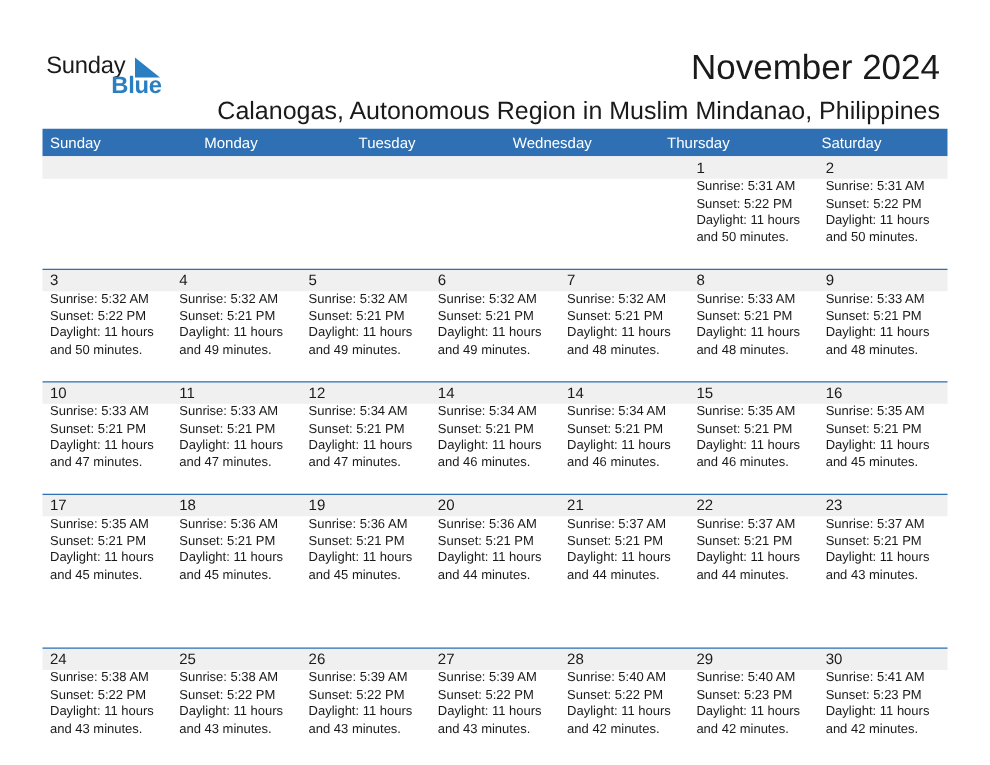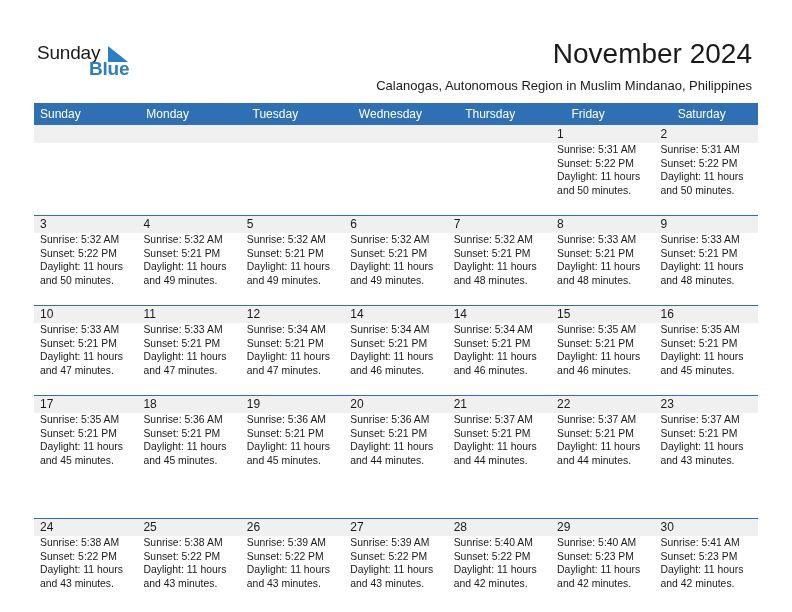--- a/index.html
+++ b/index.html
@@ -4,21 +4,21 @@
 <style>
   html, body { margin:0; padding:0; background:#ffffff; }
   body { width:792px; height:612px; position:relative; overflow:hidden;
          font-family:"Liberation Sans", sans-serif; color:#1a1a1a; }
   .logo { position:absolute; left:37px; top:42px; width:100px; height:40px; }
   .logo .general { position:absolute; left:0; top:0; font-size:19px; color:#1a1a1a; letter-spacing:-0.2px; }
   .logo .blue { position:absolute; left:52px; top:16px; font-size:19px; color:#2a7ec2; letter-spacing:-0.2px;font-weight:bold; }
   .logo .tri { position:absolute; left:71px; top:4px; width:0; height:0;
                border-left:20px solid #2a7ec2; border-top:16px solid transparent; }
   .title { position:absolute; right:40px; top:38px; font-size:28px; color:#1a1a1a; }
-  .subtitle { position:absolute; right:40px; top:78px; font-size:13px; color:#1a1a1a; }
+  .subtitle { position:absolute; right:40px; top:78px; font-size:20px; color:#1a1a1a; }
   .header-row { position:absolute; left:34px; top:103px; width:724px; height:22px;
                 background:#2e70b3; display:flex;gap:20px; }
   .header-row .hcell { width:103.43px; font-size:12px; color:#ffffff; line-height:22px; padding-left:6px; box-sizing:border-box; }
   .week { position:absolute; left:34px; width:724px; height:90px; }
   .week .band { position:absolute; left:0; top:0; width:724px; height:18px; background:#f0f0f0; }
   .week .topline { position:absolute; left:0; top:0; width:724px; height:1px; background:#2e70b3; }
   .week .cells { position:absolute; left:0; top:0; width:724px; height:90px; display:flex; }
   .cell { width:103.43px; position:relative; box-sizing:border-box; padding-left:6px; }
   .cell .num { font-size:12px; line-height:18px; height:18px; color:#1a1a1a; }
   .cell .line { font-size:10.4px; line-height:13.6px; color:#1a1a1a; white-space:nowrap; }
@@ -34,21 +34,20 @@
 
 <div class="title">November 2024</div>
 <div class="subtitle">Calanogas, Autonomous Region in Muslim Mindanao, Philippines</div>
 
 <div class="header-row">
   <div class="hcell">Sunday</div>
   <div class="hcell">Monday</div>
   <div class="hcell">Tuesday</div>
   <div class="hcell">Wednesday</div>
   <div class="hcell">Thursday</div>
-  <div class="hcell">Friday</div>
   <div class="hcell">Saturday</div>
 </div>
 
 <div id="weeks-container">
     <div class="week" style="top: 125px;">
       <div class="band"></div>
       <div class="cells">
         <div class="cell">
           <div class="num"></div>
           <div class="line"></div>

